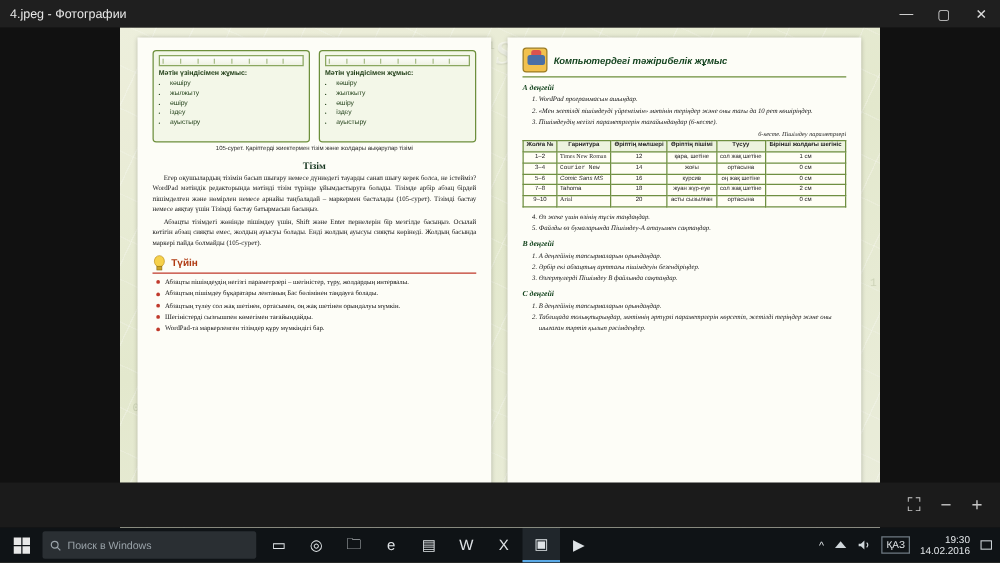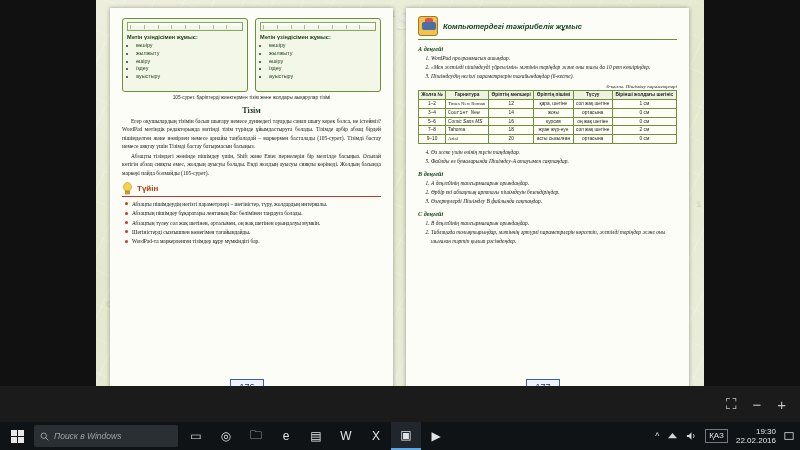--- a/index.html
+++ b/index.html
@@ -343,30 +343,29 @@
   }
   .tb-start .win {
     width: 13px; height: 13px;
     display: grid;
     grid-template-columns: 6px 6px;
     grid-template-rows: 6px 6px;
     gap: 1px;
   }
   .tb-start .win i { background: #e8e8e8; display: block; }
   .tb-search {
-    width: 144px; height: 22px;
+    width: 171px; height: 22px;
     background: #2a2f33;
     border-radius: 2px;
     display: flex; align-items: center;
     gap: 5px;
     padding: 0 6px;
     color: #9aa3a9;
     font-size: 8.5px;
     margin-right: 3px;
-    font-style: italic;
   }
   .tb-icon {
     width: 30px; height: 28px;
     display: flex; align-items: center; justify-content: center;
     color: #dfe3e6;
     font-size: 12px;
   }
   .tb-icon.active { border-bottom: 2px solid #5aa9e6; background: #20262b; }
   .tb-spacer { flex: 1; }
   .tray {
@@ -381,20 +380,27 @@
     font-size: 8px;
     line-height: 12px;
   }
   .clock { text-align: right; line-height: 1.15; font-size: 8px; }
 </style>
 </head>
 <body>
 
 <div class="app">
 
+  <div class="titlebar">
+    <div class="title">4.jpeg - Фотографии</div>
+    <div class="spacer"></div>
+    <div class="winbtn">—</div>
+    <div class="winbtn">▢</div>
+    <div class="winbtn close">✕</div>
+  </div>
 
   <div class="viewer">
 
     <div class="photo">
       <div class="bgpattern"></div>
       <div class="glyphs">
         <span style="top:10px;left:250px;">0 1 0 1 0 1 0 1</span>
         <span style="top:34px;left:420px;">1 0 1 0 1 0 1</span>
         <span style="top:60px;left:20px;">0 1 0 1 0 1</span>
         <span style="top:200px;left:600px;">1 0 1 0</span>
@@ -615,21 +621,21 @@
       <svg width="11" height="9" viewBox="0 0 12 10">
         <path d="M1 7 L6 1 L11 7 Z" fill="#cfd6da"></path>
       </svg>
       <svg width="11" height="10" viewBox="0 0 12 10">
         <path d="M1 4 H3 L6 1 V9 L3 6 H1 Z" fill="#cfd6da"></path>
         <path d="M8 3 Q10 5 8 7" fill="none" stroke="#cfd6da" stroke-width="1"></path>
       </svg>
       <span class="lang">ҚАЗ</span>
       <span class="clock">
         <span style="display:block">19:30</span>
-        <span style="display:block">22.02.2016</span>
+        <span style="display:block">14.02.2016</span>
       </span>
       <svg width="10" height="10" viewBox="0 0 12 12">
         <rect x="1" y="2" width="10" height="8" fill="none" stroke="#cfd6da" stroke-width="1"></rect>
       </svg>
     </div>
     <div class="showdesk"></div>
   </div>
 
 </div>
 

